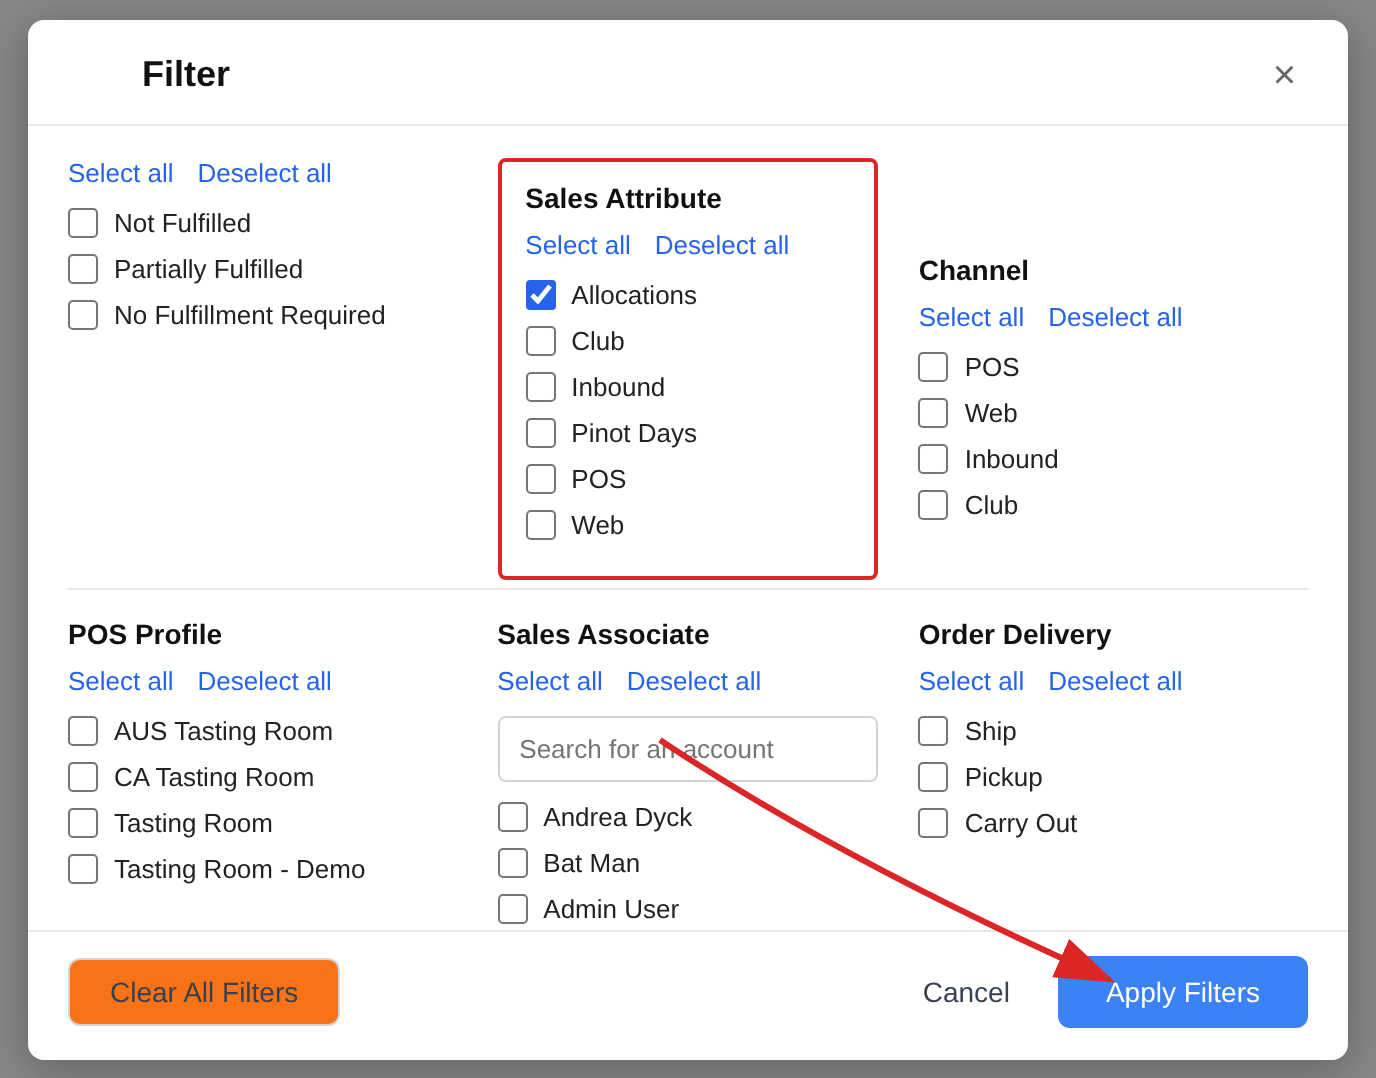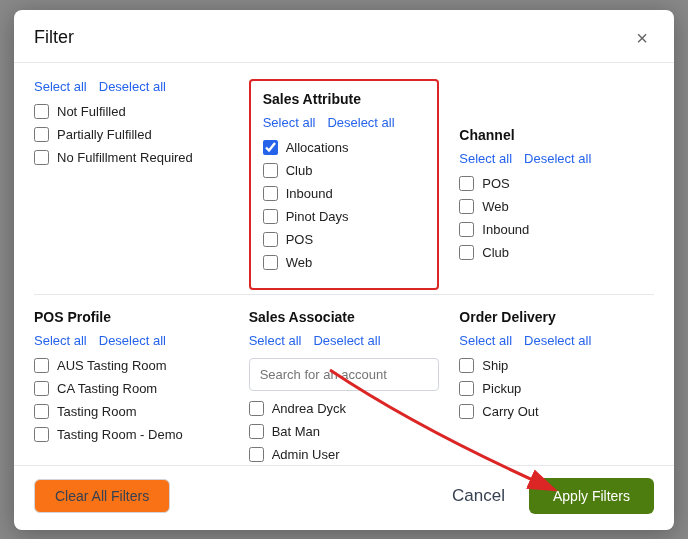--- a/index.html
+++ b/index.html
@@ -33,22 +33,23 @@
     }
     .modal-header {
       display: flex;
       align-items: center;
       justify-content: space-between;
       padding: 16px 20px 12px 20px;
       border-bottom: 1px solid #e5e7eb;
     }
     .modal-title {
       font-size: 18px;
-      font-weight: 400;
+      font-weight: 700;
       color: #111;
+      margin-left: 37px;
     }
     .close-btn {
       background: none;
       border: none;
       cursor: pointer;
       font-size: 20px;
       color: #666;
       line-height: 1;
       padding: 2px 6px;
     }
@@ -133,27 +134,27 @@
       cursor: pointer;
     }
     .footer-right {
       display: flex;
       gap: 12px;
       align-items: center;
     }
     .btn-cancel {
       background: none;
       border: none;
-      font-size: 17px;
+      font-size: 14px;
       color: #374151;
       cursor: pointer;
       padding: 8px 12px;
     }
     .btn-apply {
-      background: #4d7c0f;
+      background: #3b82f6;
       border: none;
       border-radius: 6px;
       padding: 10px 24px;
       font-size: 14px;
       color: #fff;
       cursor: pointer;
       font-weight: 500;
     }
     
     .arrow-overlay {

